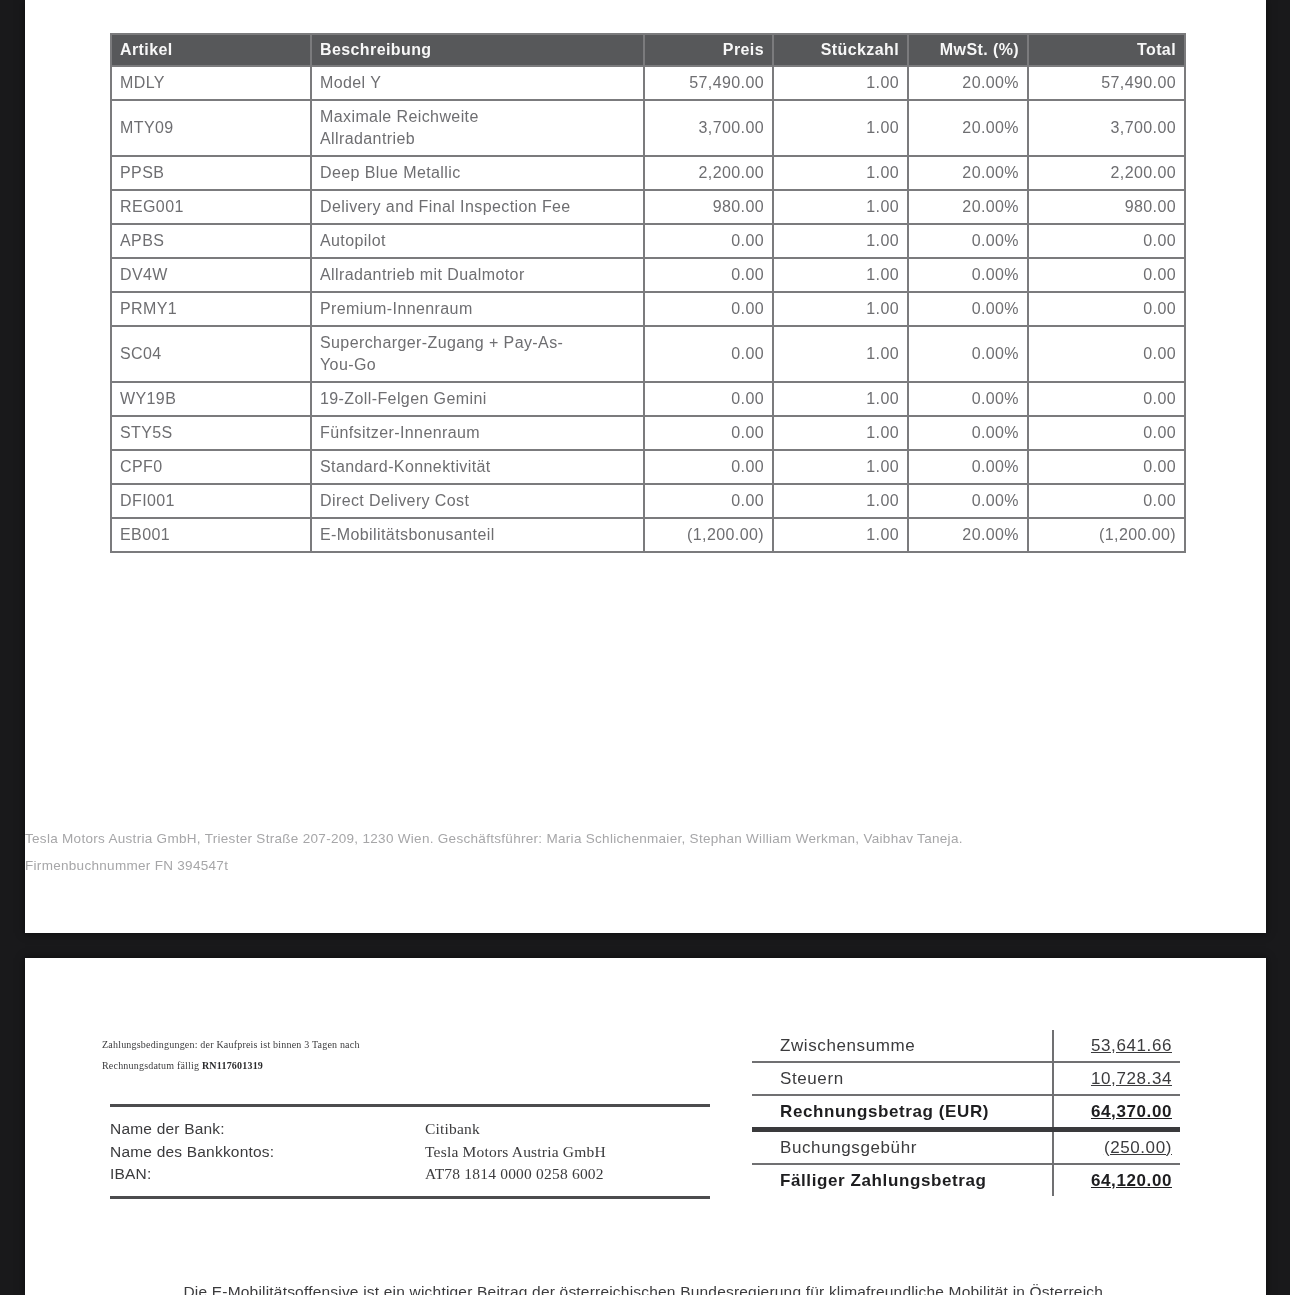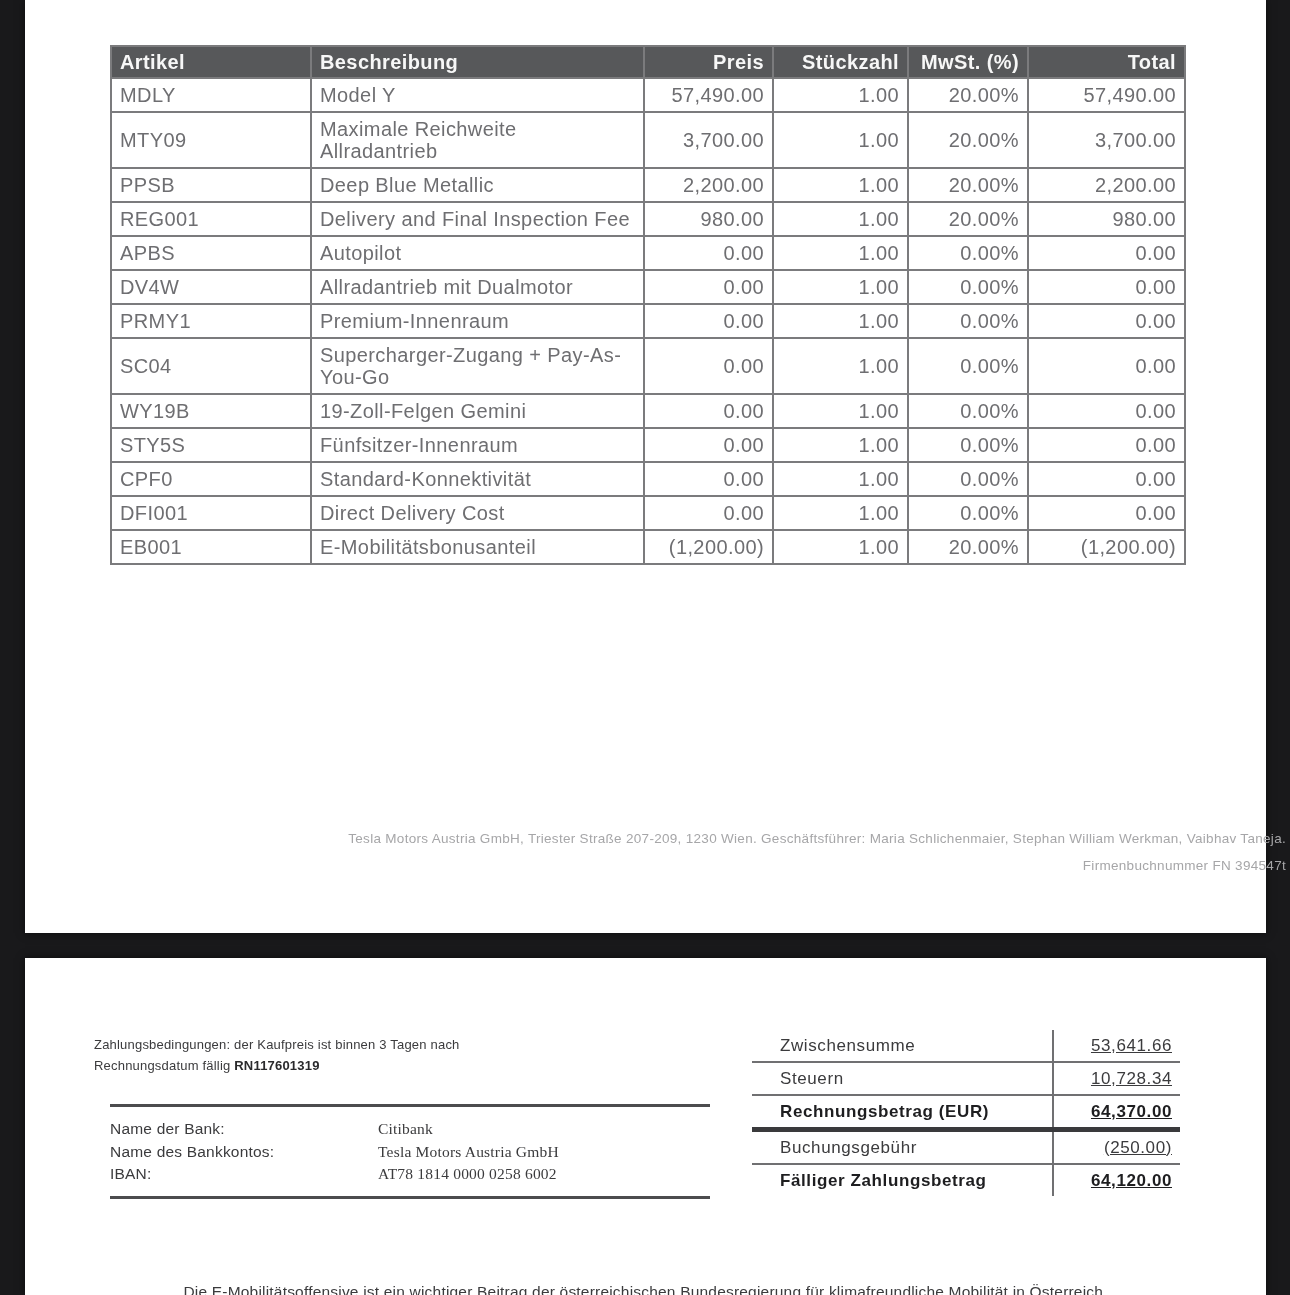--- a/index.html
+++ b/index.html
@@ -13,59 +13,59 @@
     position:absolute;left:25px;width:1241px;background:#ffffff;
     box-shadow:0 0 8px rgba(0,0,0,0.55);
   }
   .page1{top:0;height:933px;}
   .page2{top:958px;height:337px;overflow:hidden;}
 
   
   table.items{
     position:absolute;left:85px;top:33px;width:1074px;
     border-collapse:collapse;table-layout:fixed;
-    font-size:20px;letter-spacing:0.4px;margin-top:12px;
+    font-size:16px;letter-spacing:0.4px;
   }
   table.items th,table.items td{
     border:2px solid #7b7b7d;
     padding:5px 8px;vertical-align:middle;
     line-height:22px;
   }
   table.items th{
     background:#57585a;color:#f7f7f7;font-weight:bold;
     padding-top:4px;padding-bottom:4px;
   }
   table.items td{color:#6e6e71;}
   .al{text-align:left;}
   .ar{text-align:right;}
 
   
   .p1-footer{
     position:absolute;left:0;top:825px;width:100%;
-    text-align:right;color:#a6a6a8;font-size:13.5px;
-    letter-spacing:0.3px;line-height:27px;padding-left:20px;
+    text-align:left;color:#a6a6a8;font-size:13.5px;
+    letter-spacing:0.3px;line-height:27px;
   }
 
   
   .terms{
-    position:absolute;left:69px;top:76px;width:540px;
-    color:#3b3b3d;font-size:13px;line-height:21px;letter-spacing:0.2px;
+    position:absolute;left:77px;top:76px;width:540px;
+    color:#3b3b3d;font-size:10px;line-height:21px;letter-spacing:0.2px;font-family:Liberation Serif, serif;
   }
   .terms b{color:#2a2a2c;}
 
   .bank-rule{
     position:absolute;left:85px;width:600px;height:3px;background:#4c4c4e;
   }
   .rule-top{top:146px;}
   .rule-bottom{top:238px;}
   .bank-rows{
     position:absolute;left:85px;top:160px;width:600px;
     color:#3b3b3d;font-size:15.5px;letter-spacing:0.2px;
   }
-  .bank-row{display:flex;line-height:22.5px;}
+  .bank-row{display:flex;line-height:22.5px;gap:47px;}
   .bank-row .blbl{flex:0 0 268px;}
   .bank-row .bval{flex:1;font-family:Liberation Serif, serif;}
 
   .summary{
     position:absolute;left:727px;top:72px;width:428px;
     font-size:17px;letter-spacing:0.6px;color:#3b3b3d;
   }
   .srow{display:flex;align-items:center;height:31px;position:relative;}
   .srow .slbl{flex:0 0 292px;padding-left:8px;margin-left:20px;}
   .srow .sval{flex:1;text-align:right;padding-right:8px;text-decoration:underline;}

